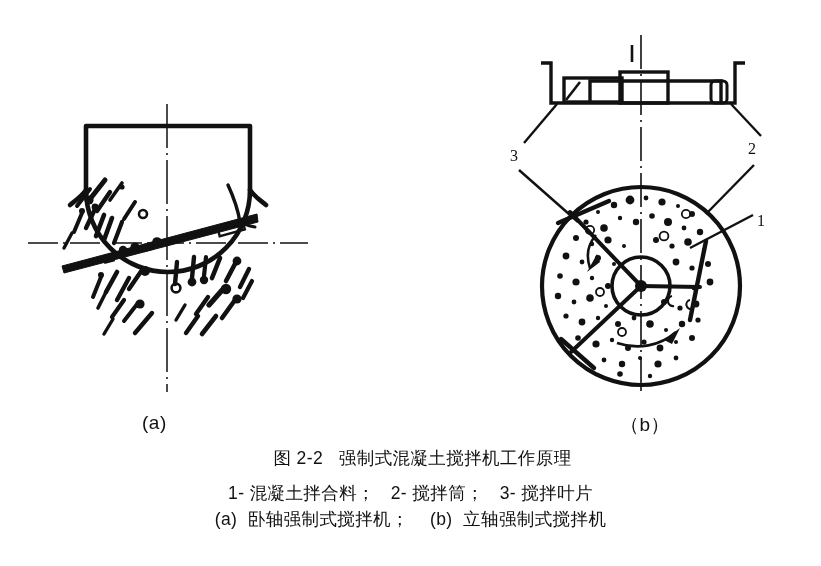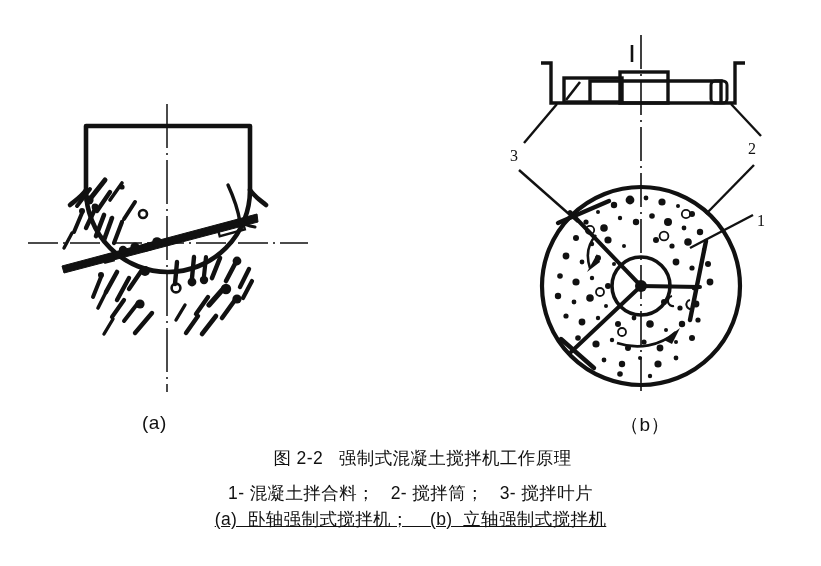--- a/index.html
+++ b/index.html
@@ -39,21 +39,21 @@
     text-align: center;
   }
   .caption-line {
     font-size: 17.5px;
     color: #111;
     line-height: 1.0;
     white-space: pre;
   }
   #caption-title { margin-bottom: 17px; letter-spacing: 0.4px; margin-left: 24px; }
   #caption-legend { margin-bottom: 9px; letter-spacing: 0.4px; }
-  #caption-subs { letter-spacing: 0.4px; text-decoration: underline; }
+  #caption-subs { letter-spacing: 0.4px; }
 
   .num-label {
     position: absolute;
     font-size: 16px;
     font-family: "Liberation Serif", "DejaVu Serif", serif;
     color: #111;
   }
   #label-1 { left: 757px; top: 212px; }
   #label-2 { left: 748px; top: 140px; }
   #label-3 { left: 510px; top: 147px; }

